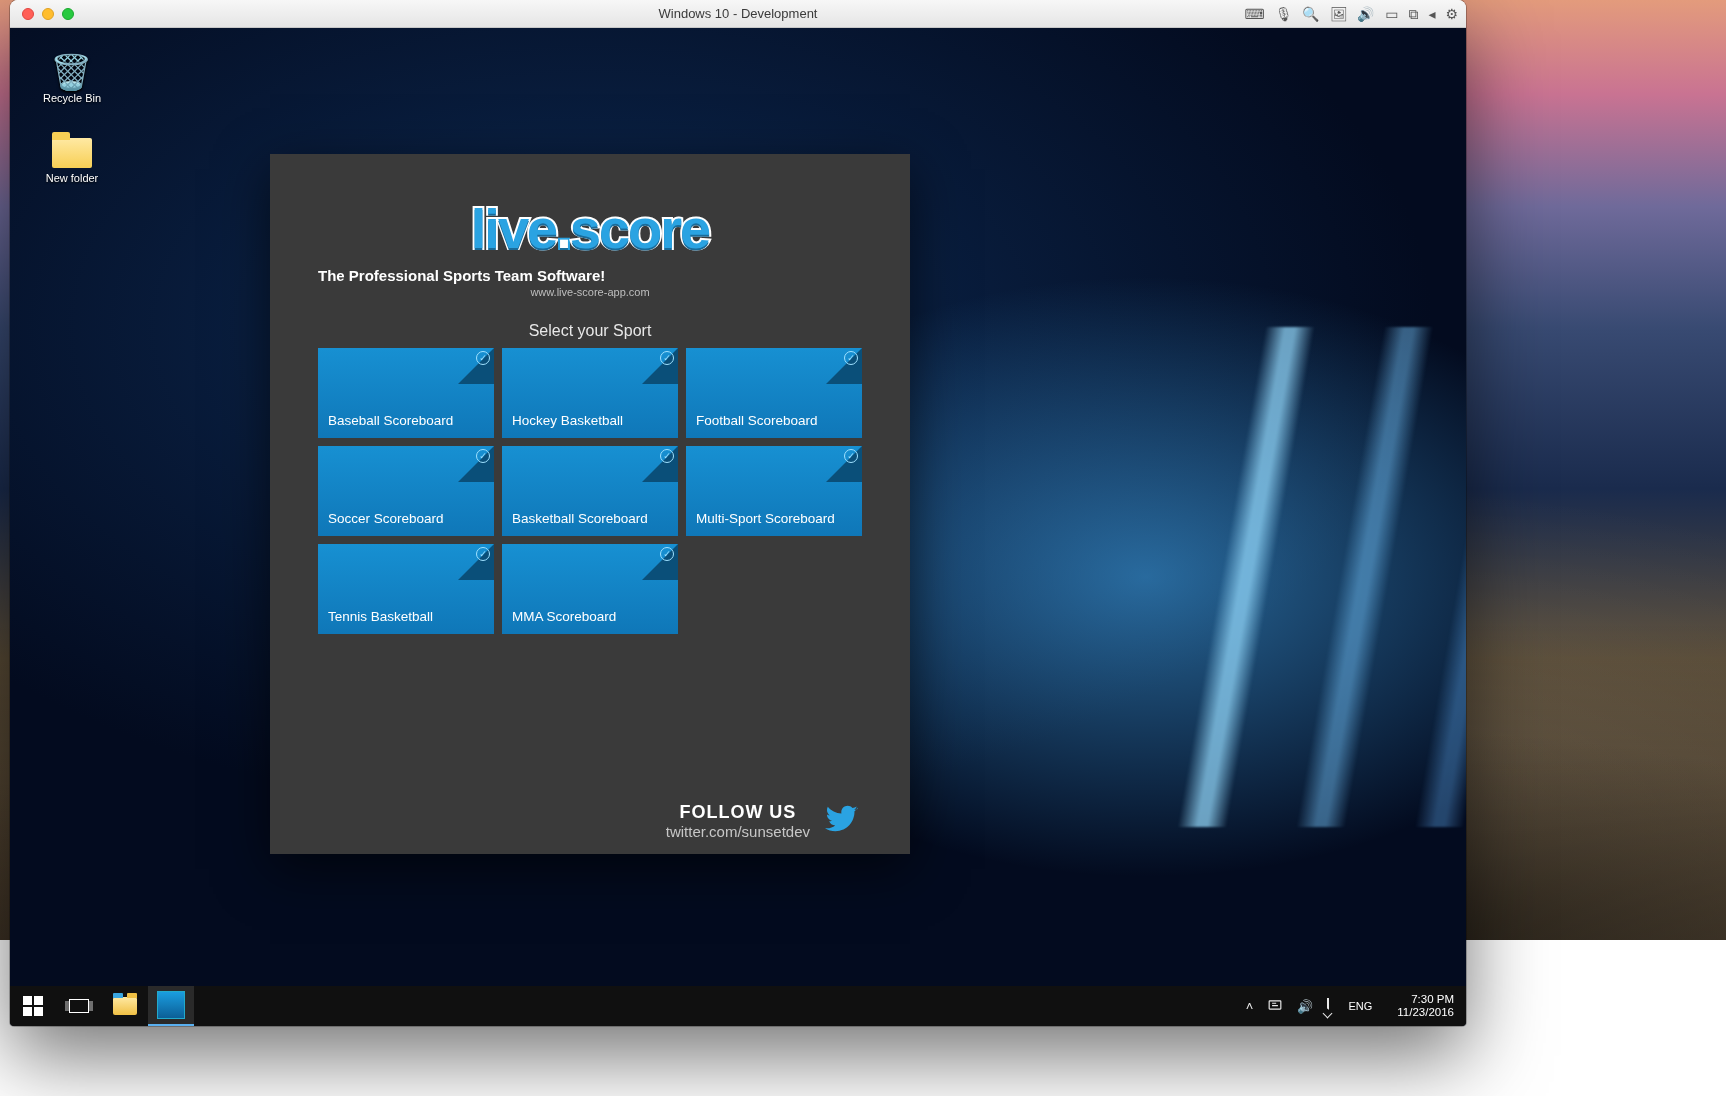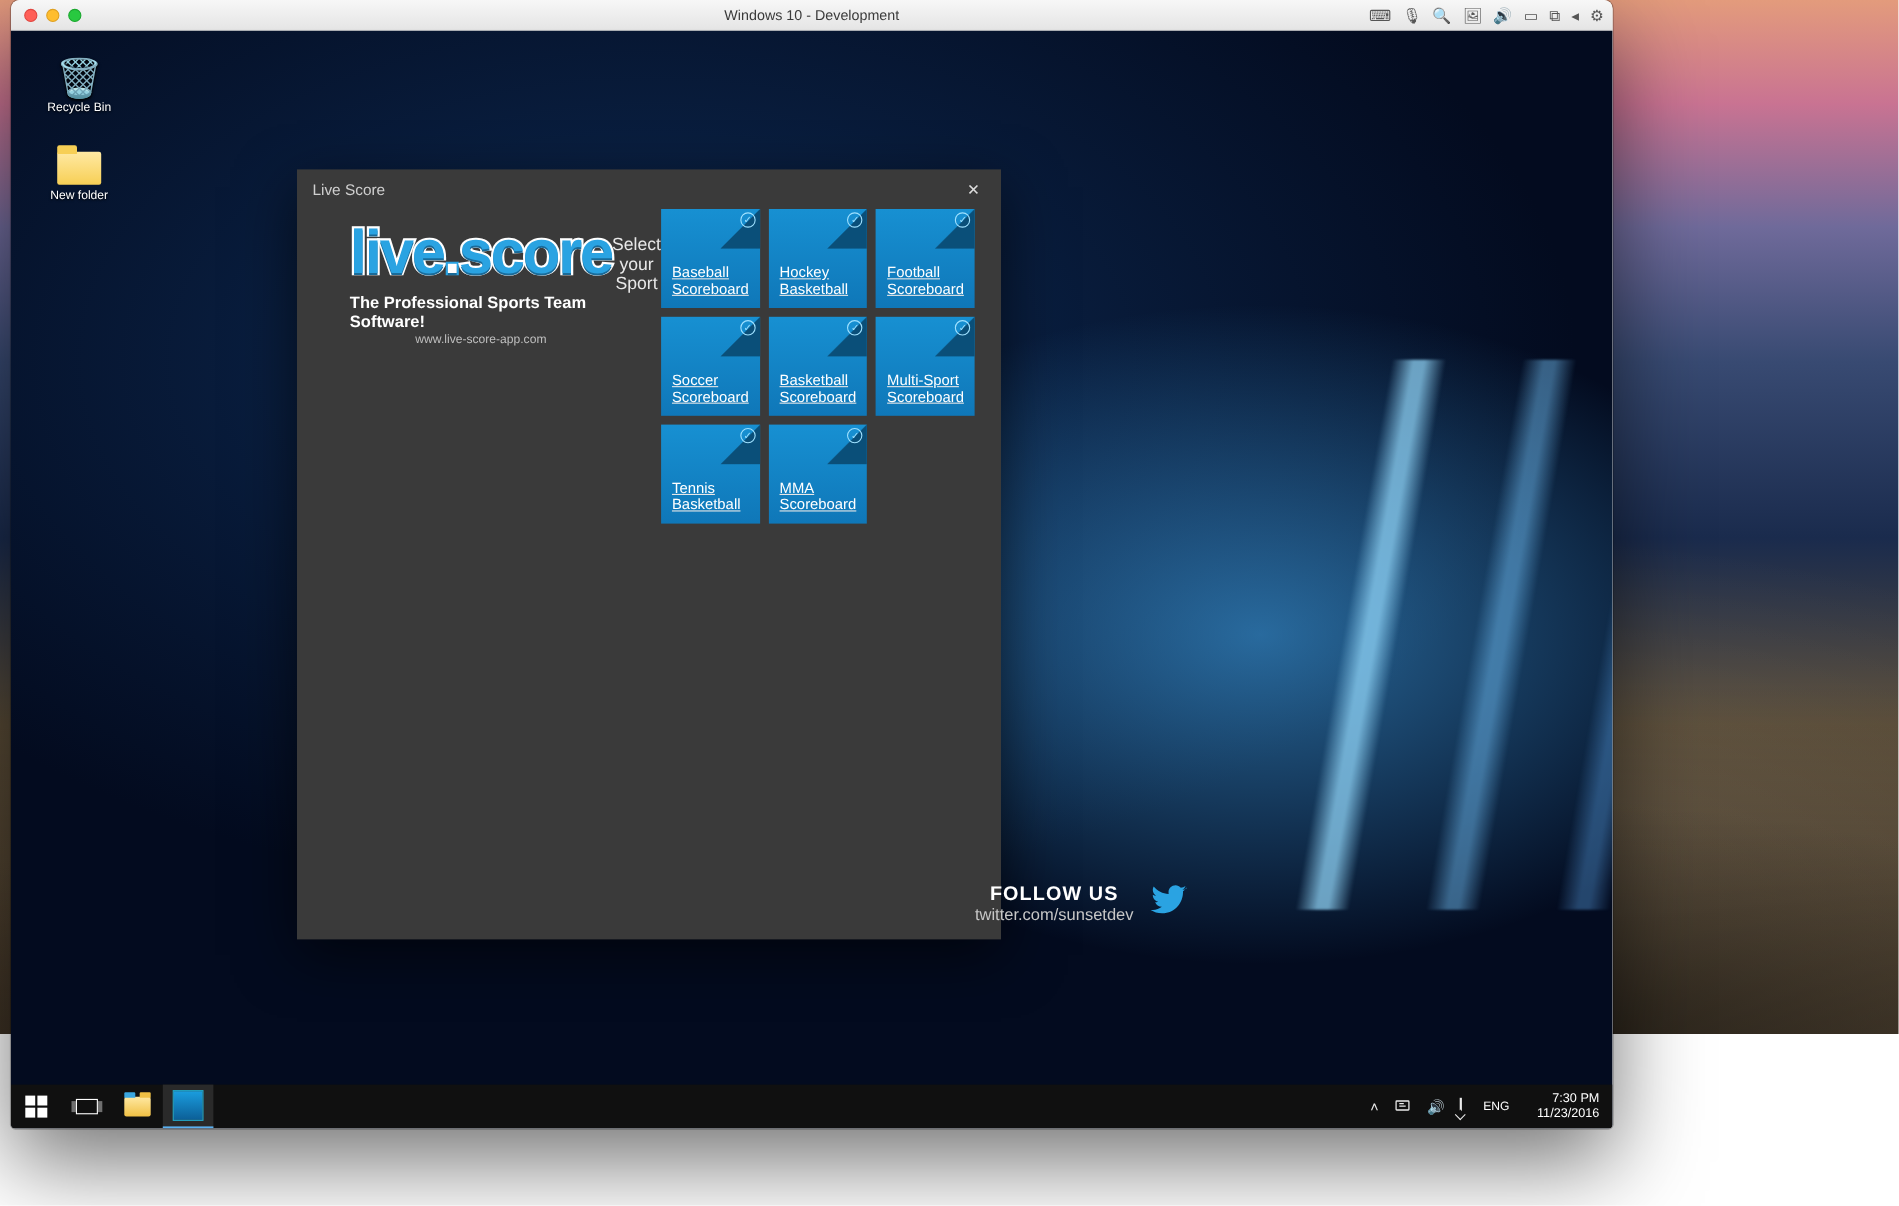--- a/index.html
+++ b/index.html
@@ -81,38 +81,38 @@
   .app {
     position:absolute; left:260px; top:126px; width:640px; height:700px;
     background:#3a3a3a; color:#e7e7e7;
     box-shadow:0 15px 50px rgba(0,0,0,0.6);
   }
   .app-title {
     height:36px; display:flex; align-items:center; justify-content:space-between;
     padding:0 10px 0 14px; font-size:14px; color:#cfcfcf;
   }
   .app-close { width:30px; height:30px; display:flex; align-items:center; justify-content:center; color:#ddd; font-size:14px; cursor:default;}
-  .app-body { position:absolute; left:0; right:0; top:36px; bottom:0; padding: 0 48px 14px; display:flex; flex-direction:row; }
+  .app-body { position:absolute; left:0; right:0; top:36px; bottom:0; padding: 0 48px 14px; display:flex; flex-direction:column; }
 
   .logo-wrap { text-align:center; margin-top:6px; }
   .logo { display:inline-block; position:relative; }
   .logo-text {
     font-family: Arial, sans-serif;
     font-size:56px; font-weight:900; letter-spacing:-2px; color:#2aa3e2;
     text-shadow: 0 2px 0 #1a6b99;
     -webkit-text-stroke: 4px #fff;
     paint-order: stroke fill;
   }
   .logo-text .dot{color:#fff;-webkit-text-stroke:4px #2aa3e2;}
   .tagline { color:#fff; font-weight:600; font-size:15px; margin-top:6px; text-align:left;}
   .siteurl { color:#bfbfbf; font-size:11px; margin-top:2px; text-align:center;}
 
   .select-label { margin-top:24px; margin-bottom:8px; font-size:16px; color:#e8e8e8;text-align:center; }
 
-  .grid { display:grid; grid-template-columns: repeat(3, 1fr); grid-auto-rows: 90px; gap:8px;text-decoration:underline; }
+  .grid { display:grid; grid-template-columns: repeat(3, 1fr); grid-auto-rows: 90px; gap:8px; }
   .tile {
     position:relative; background:linear-gradient(#1790d2,#0f77b8);
     color:#fff; padding:10px; display:flex; align-items:flex-end;
     font-size:13.5px; cursor:pointer;
   }
   .tile::after{ 
     content:""; position:absolute; right:0; top:0; width:36px; height:36px;
     background:linear-gradient(135deg, transparent 49%, #0a4f79 51%);
   }
   .tile .check{
@@ -190,24 +190,20 @@
           <div class="glyph recycle">🗑️</div>
           <div>Recycle Bin</div>
         </div>
         <div class="dicon">
           <div class="folder"></div>
           <div>New folder</div>
         </div>
       </div>
 
       <div class="app">
-        <div class="app-title">
-          <span>Live Score</span>
-          <div class="app-close">✕</div>
-        </div>
         <div class="app-body">
           <div class="logo-wrap">
             <span class="logo">
               <span class="logo-text">
                 <span>live</span><span class="dot">.</span><span>score</span>
               </span>
             </span>
             <div class="tagline">The Professional Sports Team Software!</div>
             <div class="siteurl">www.live-score-app.com</div>
           </div>

